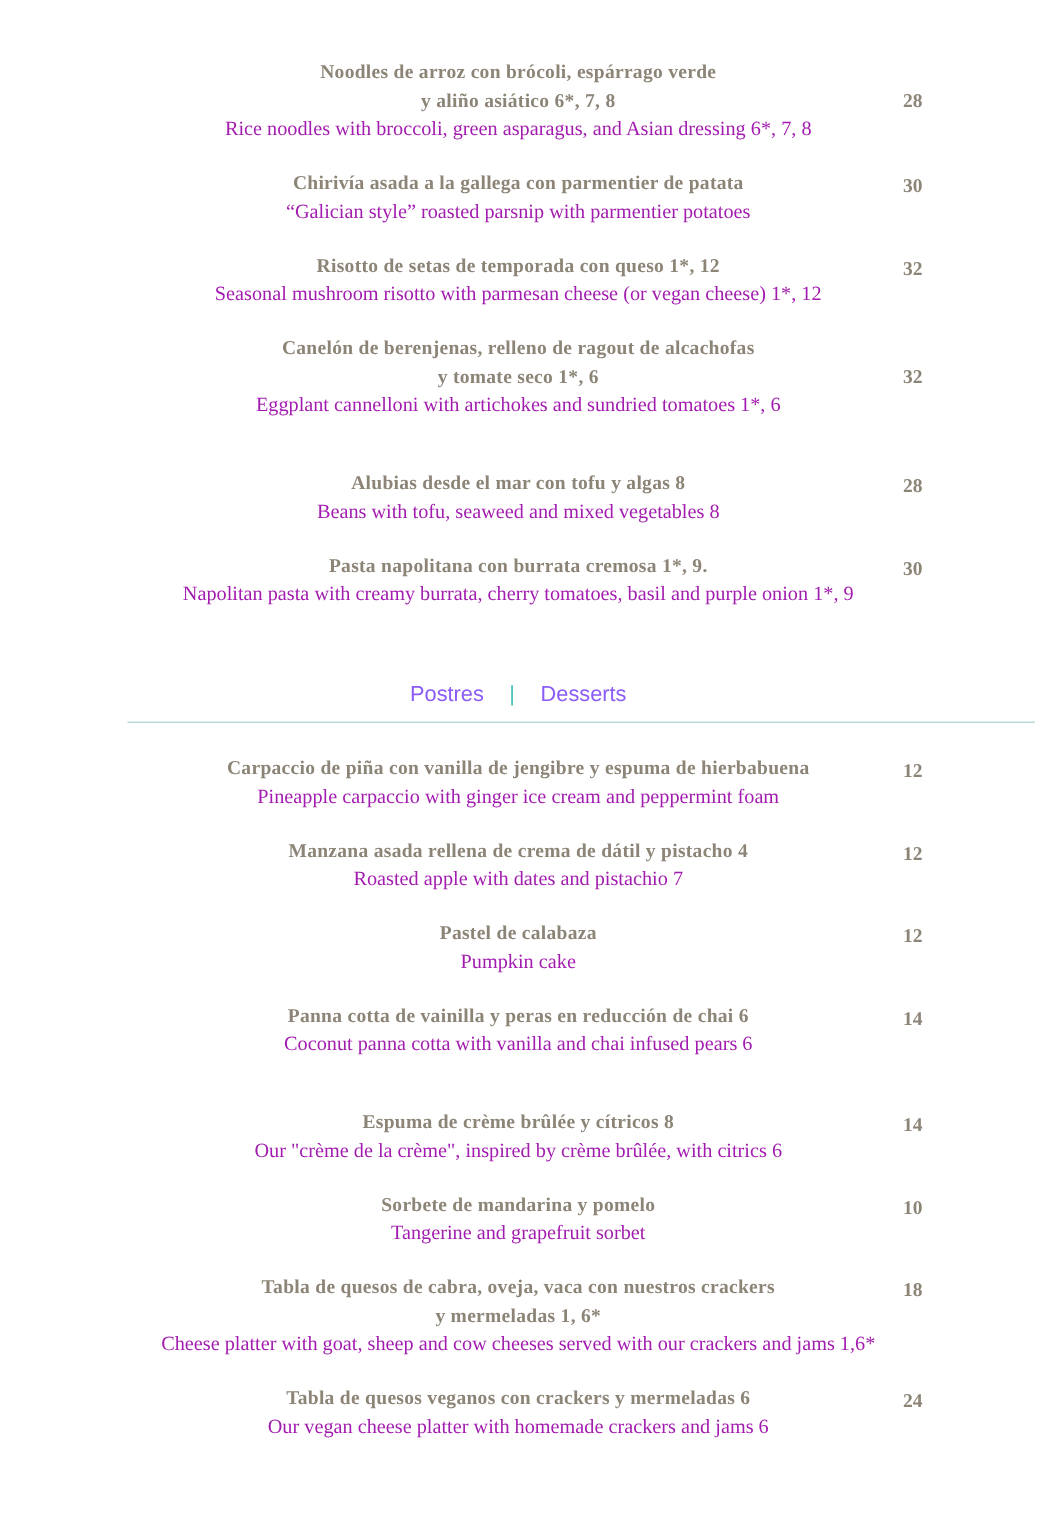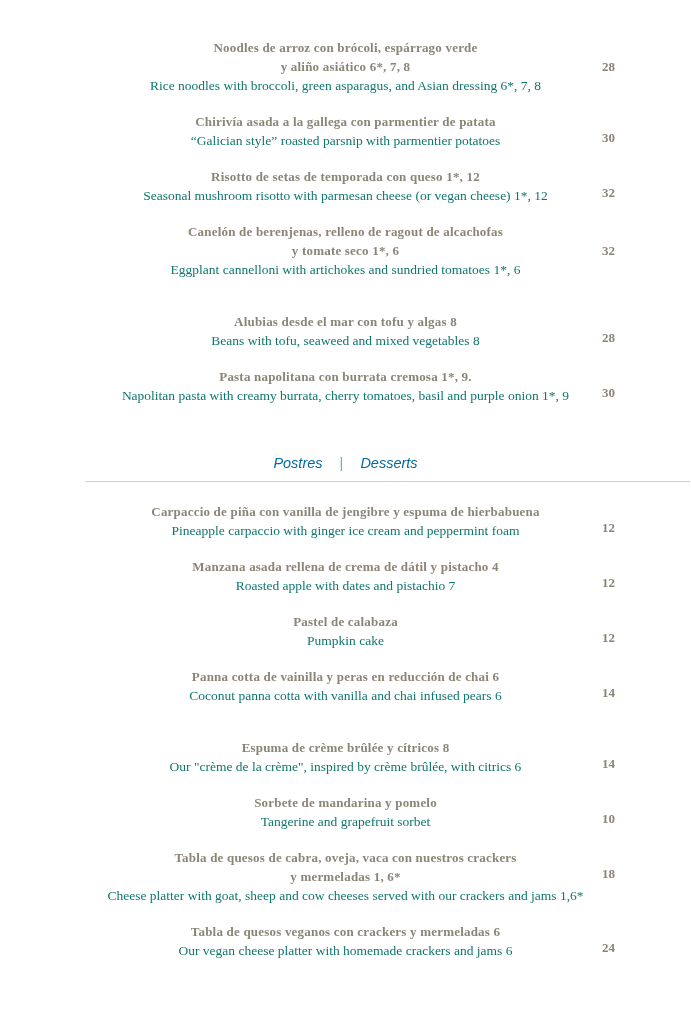--- a/index.html
+++ b/index.html
@@ -22,41 +22,41 @@
   .menu-item.gap-before { margin-top: 33px; }
   .item-name {
     font-weight: bold;
     color: #8c8577;
     font-size: 13px;
     line-height: 19px;
     white-space: pre-line;
     letter-spacing: 0.2px;
   }
   .item-desc {
-    color: #0f766e;
+    color: #a21caf;
     font-size: 13.5px;
     line-height: 19px;
   }
   .item-price {
     position: absolute;
-    top: 16px;
+    top: 2px;
     right: 76px;
     color: #8c8577;
     font-weight: bold;
     font-size: 13px;
     line-height: 19px;
   }
   .section-header {
     text-align: center;
     margin: 50px 0 10px 0;
     font-family: "Liberation Sans", sans-serif;
     font-size: 14.5px;
     color: #00b0a6;
   }
-  .sh-es, .sh-en { color: #0369a1; font-style: italic; }
+  .sh-es, .sh-en { color: #8b5cf6; }
   .sh-div { margin: 0 13px; color: #49c2ba; }
   .divider {
     height: 1px;
     background: #b8dbd9;
     margin: 0 1px 20px 85px;
   }
 </style>
 </head>
 <body>
 

